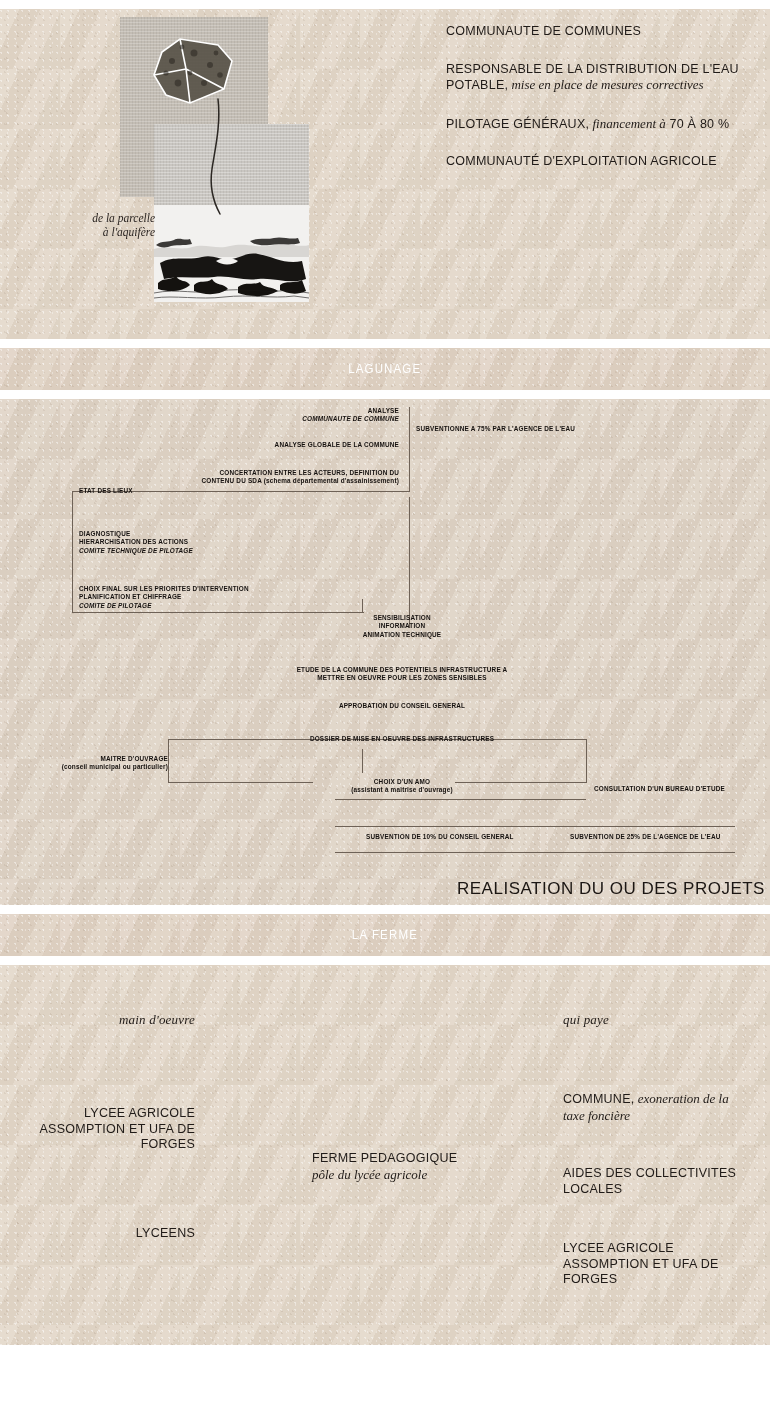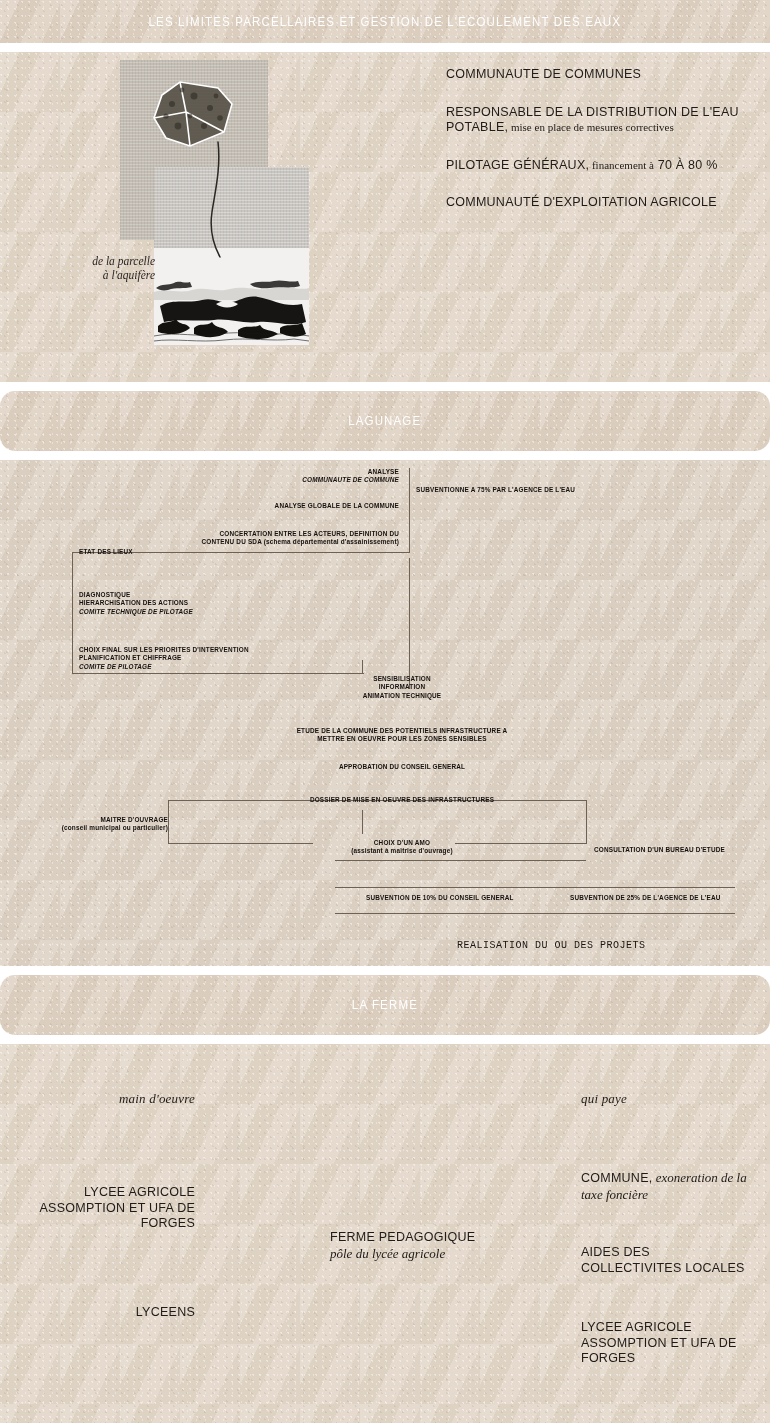--- a/index.html
+++ b/index.html
@@ -36,21 +36,21 @@
     color:#ffffff;
     font-size:12.5px;
     letter-spacing:1.25px;
     font-stretch:condensed;
     transform:scaleX(.92);
     text-transform:uppercase;
     font-weight:400;
     text-align:center;
     white-space:nowrap;
   }
-  .banner.tall{height:60px;border-radius:15px;}
+  .banner.tall{height:42px;}
 
   .gap{height:9px;background:#ffffff;}
 
   
   .sec-parcelle{position:relative;height:330px;background-color:#e2d6c7;}
   .collage{position:absolute;left:85px;top:5px;width:250px;height:300px;}
   .plate{position:absolute;}
   .plate-a{left:35px;top:3px;width:148px;height:180px;
     background-color:#c3bdb4;
     background-image:
@@ -76,80 +76,76 @@
   }
 
   .actors{position:absolute;left:446px;top:15px;width:300px;}
   .actor{margin-bottom:22px;}
   .actor p{
     font-size:12.5px;line-height:15.5px;letter-spacing:.25px;color:#201b18;
     font-weight:400;
   }
   .actor .it{
     font-family:"Liberation Serif", serif;
-    font-weight:400;letter-spacing:0;font-size:11px;
+    font-style:italic;font-weight:400;letter-spacing:0;font-size:13px;
   }
 
   
   .sec-diagram{position:relative;height:506px;background-color:#ded2c4;}
   .diagram{position:absolute;inset:0;}
   .dg{
     position:absolute;
     font-size:6.4px;
     font-weight:700;
     letter-spacing:.18px;
     line-height:8.4px;
     color:#15110f;
     white-space:nowrap;
   }
   .dg.c{text-align:center;}
   .dg.r{text-align:right;}
   .dg.l{text-align:left;}
   .dg em{font-style:italic;font-weight:700;}
   .dg .thin{font-weight:600;}
   .dg-big{
-    position:absolute;font-size:10px;font-weight:400;letter-spacing:.5px;color:#1b1613;
+    position:absolute;font-size:17px;font-weight:400;letter-spacing:.5px;color:#1b1613;
     white-space:nowrap;
-    font-family:Liberation Mono, monospace;
   }
   .note{
     position:absolute;
     font-family:"Liberation Serif", serif;
     font-style:italic;font-size:7.6px;line-height:11px;color:#211c19;
     text-align:center;white-space:nowrap;
   }
   .rule{position:absolute;background:#6e6257;}
   .rule.h{height:1px;}
   .rule.v{width:1px;}
 
   
   .sec-ferme{position:relative;height:380px;background-color:#e2d6c7;}
   .fl{
     position:absolute;
-    font-size:12.5px;line-height:15.5px;letter-spacing:.25px;color:#201b18;padding-left:18px;
+    font-size:12.5px;line-height:15.5px;letter-spacing:.25px;color:#201b18;
   }
   .fl.rightal{text-align:right;}
   .fl .it,
   .fl.serif{
     font-family:"Liberation Serif", serif;
     font-style:italic;letter-spacing:0;font-size:13px;
   }
   .fl.head{
     font-family:"Liberation Serif", serif;
     font-style:italic;font-size:13px;letter-spacing:.2px;
   }
 </style>
 </head>
 <body>
 
 <div class="page">
 
-  <div class="banner paper">
-    <span class="banner-text">LES LIMITES PARCELLAIRES ET GESTION DE L'ECOULEMENT DES EAUX</span>
-  </div>
   <div class="gap"></div>
 
   <div class="sec-parcelle paper">
 
     <div class="collage">
       <div class="plate plate-a"></div>
       <div class="plate plate-b"></div>
       <div class="plate plate-c">
         <svg width="155" height="97" viewBox="0 0 155 97">
           <rect x="0" y="0" width="155" height="97" fill="#f2f1ef"></rect>

